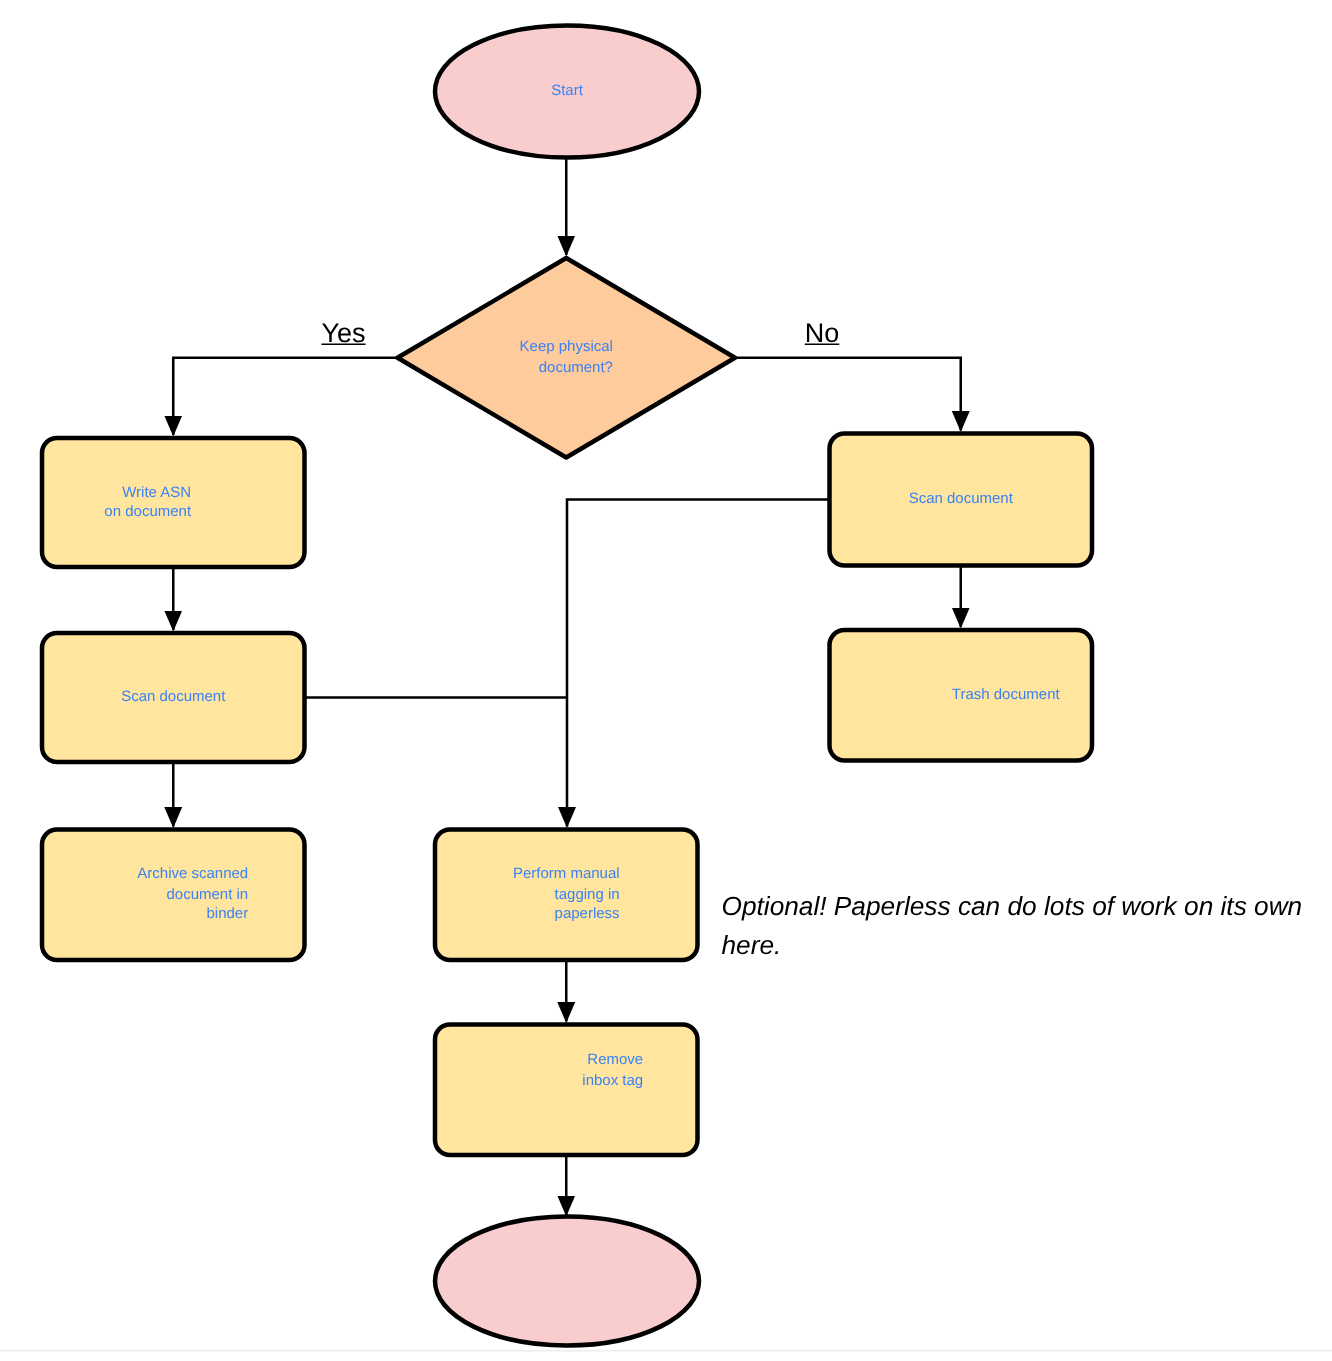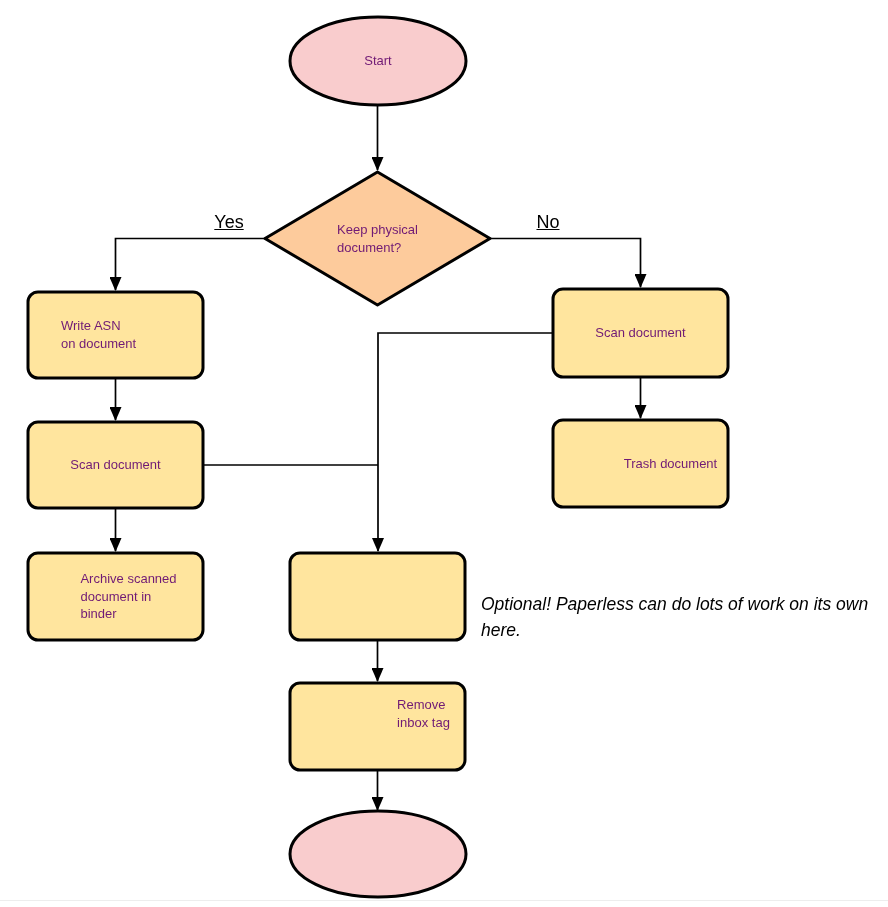--- a/index.html
+++ b/index.html
@@ -18,24 +18,24 @@
   #flow-svg {
     position: absolute;
     left: 0;
     top: 0;
   }
   .node-label {
     position: absolute;
     display: flex;
     align-items: center;
     justify-content: center;
-    text-align: left;
-    font-size: 13px;
+    text-align: right;
+    font-size: 10px;
     line-height: 1.35;
-    color: #701a75;
+    color: #3b82f6;
     white-space: pre-line;
     pointer-events: none;
   }
   .edge-label {
     position: absolute;
     display: flex;
     align-items: center;
     justify-content: center;
     font-size: 18px;
     color: #000000;
@@ -111,22 +111,25 @@
   <div class="node-label" style="left:28px; top:422px; width:175px; height:86px;">Scan document</div>
 
   <div class="node-label" style="left:28px; top:553px; width:175px; height:87px;padding-left:13px;">Archive scanned
 document in
 binder</div>
 
   <div class="node-label" style="left:553px; top:289px; width:175px; height:88px;">Scan document</div>
 
   <div class="node-label" style="left:553px; top:420px; width:175px; height:87px;margin-left:30px;">Trash document</div>
 
+  <div class="node-label" style="left:290px; top:553px; width:175px; height:87px;">Perform manual
+tagging in
+paperless</div>
 
-  <div class="node-label" style="left:290px; top:683px; width:175px; height:61px;padding-left:46px;">Remove
+  <div class="node-label" style="left:275px; top:683px; width:175px; height:61px;padding-left:46px;">Remove
 inbox tag</div>
 
 
   <div class="edge-label" style="left:205px; top:211px; width:48px; height:22px;">Yes</div>
 
   <div class="edge-label" style="left:524px; top:211px; width:48px; height:22px;">No</div>
 
   <div class="note-text">Optional! Paperless can do lots of work on its own here.</div>
 
   <div class="bottom-rule"></div>

